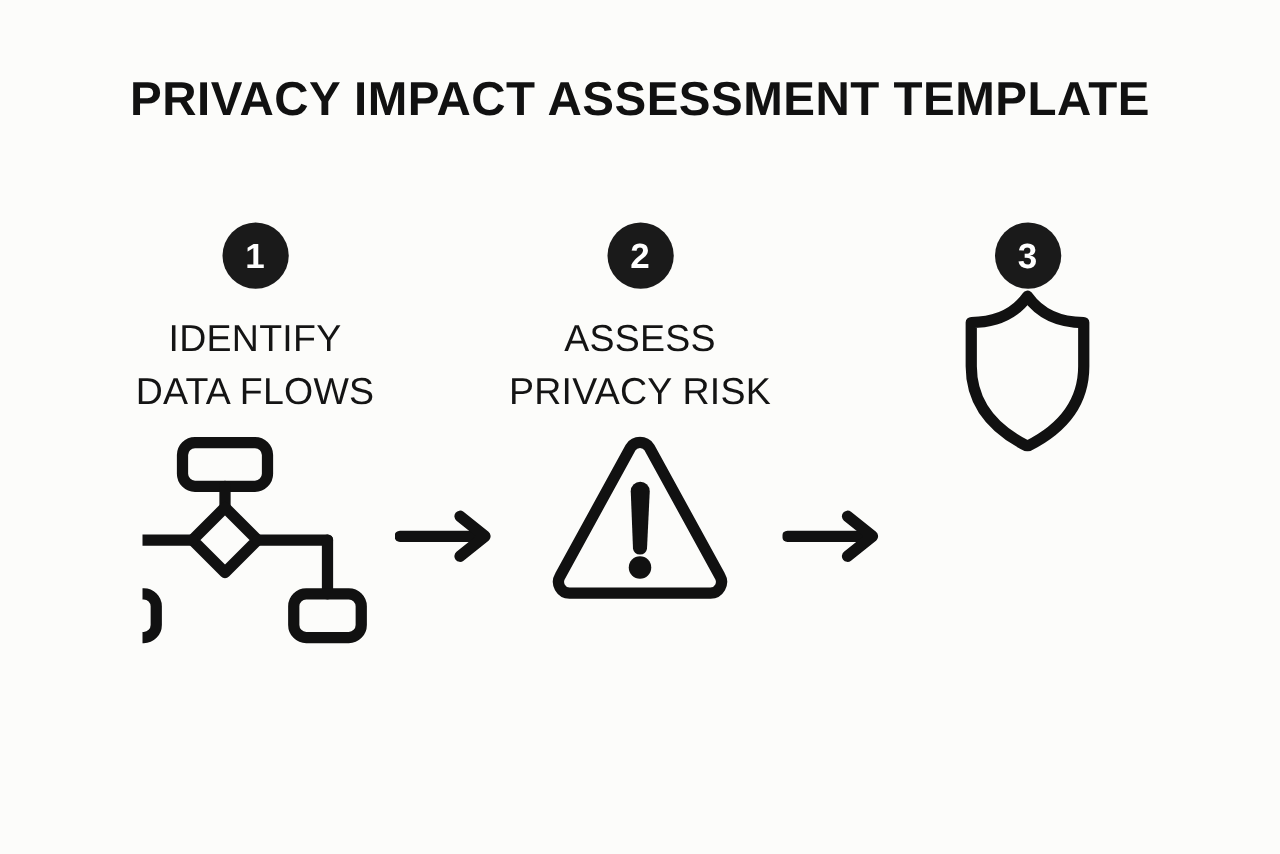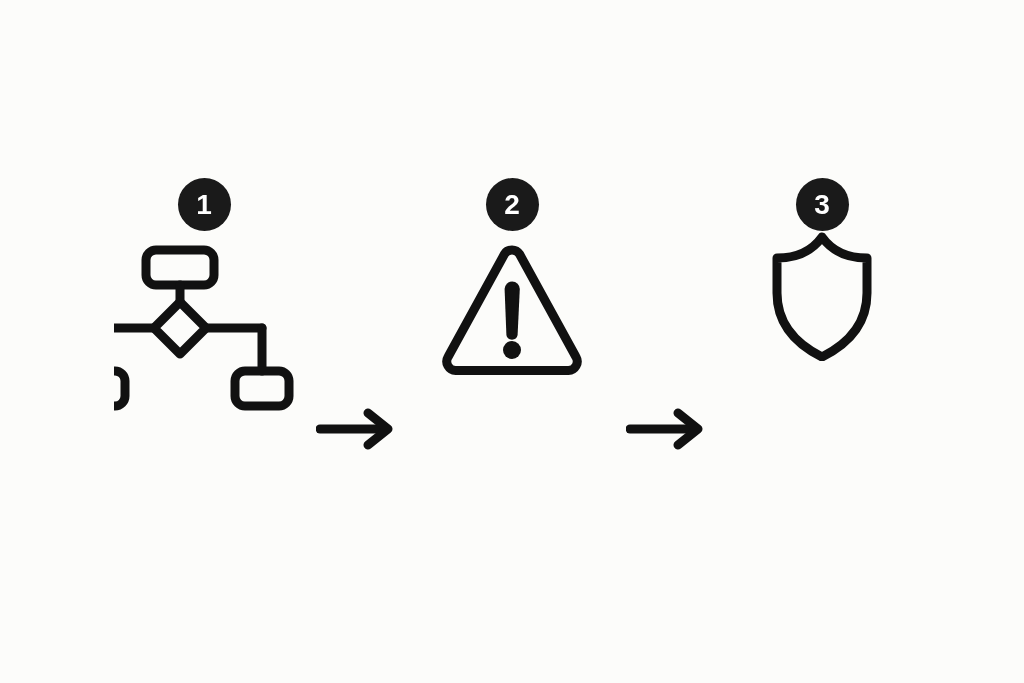--- a/index.html
+++ b/index.html
@@ -86,23 +86,26 @@
     top: 408px;
   }
   #arrow-1 { left: 316px; }
   #arrow-2 { left: 626px; }
 </style>
 </head>
 <body>
 
 <div id="canvas">
 
+  <div id="title">PRIVACY IMPACT ASSESSMENT TEMPLATE</div>
 
   <div class="step-col" id="col-1">
     <div class="step-badge">1</div>
+    <div class="step-label">IDENTIFY
+DATA FLOWS</div>
     <div class="step-icon" id="icon-wrap-1">
       <svg width="180" height="170" viewBox="0 0 180 170">
         <g fill="none" stroke="#111111" stroke-width="9" stroke-linecap="round" stroke-linejoin="round">
 
           <rect x="32" y="5" width="68" height="35" rx="10" ry="10"></rect>
 
           <line x1="66" y1="40" x2="66" y2="57"></line>
 
           <path d="M66 57 L92 83 L66 109 L40 83 Z"></path>
 
@@ -114,20 +117,22 @@
 
           <rect x="-43" y="126" width="54" height="35" rx="10" ry="10"></rect>
           <rect x="121" y="126" width="54" height="35" rx="10" ry="10"></rect>
         </g>
       </svg>
     </div>
   </div>
 
   <div class="step-col" id="col-2">
     <div class="step-badge">2</div>
+    <div class="step-label">ASSESS
+PRIVACY RISK</div>
     <div class="step-icon" id="icon-wrap-2">
       <svg width="150" height="134" viewBox="0 0 150 134">
 
         <path d="M67.5 9
                  a9 9 0 0 1 15 0
                  L139 112
                  a9 9 0 0 1 -7.6 13.5
                  L18.6 125.5
                  a9 9 0 0 1 -7.6 -13.5
                  Z" fill="none" stroke="#111111" stroke-width="9" stroke-linejoin="round"></path>

